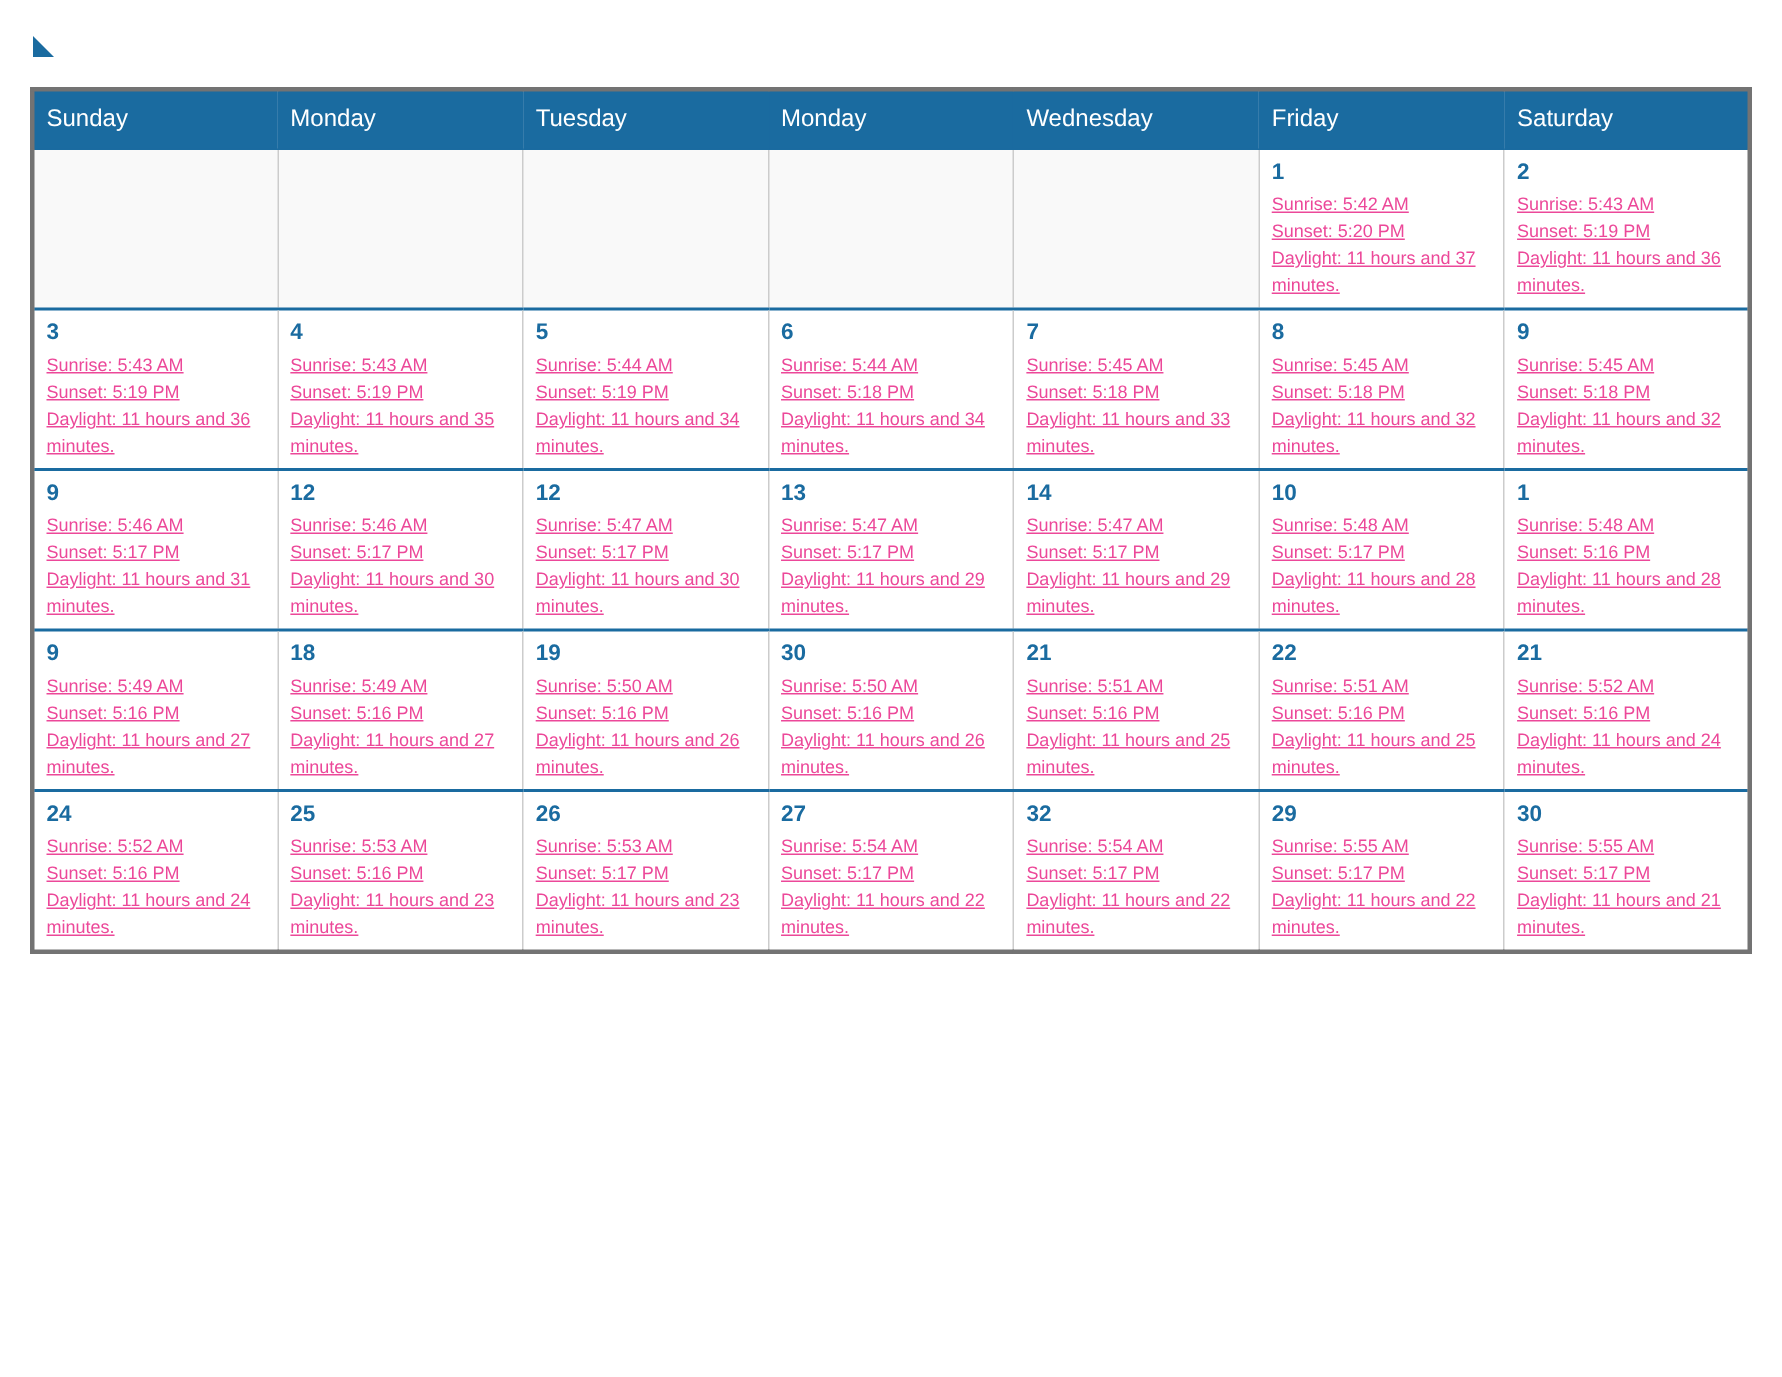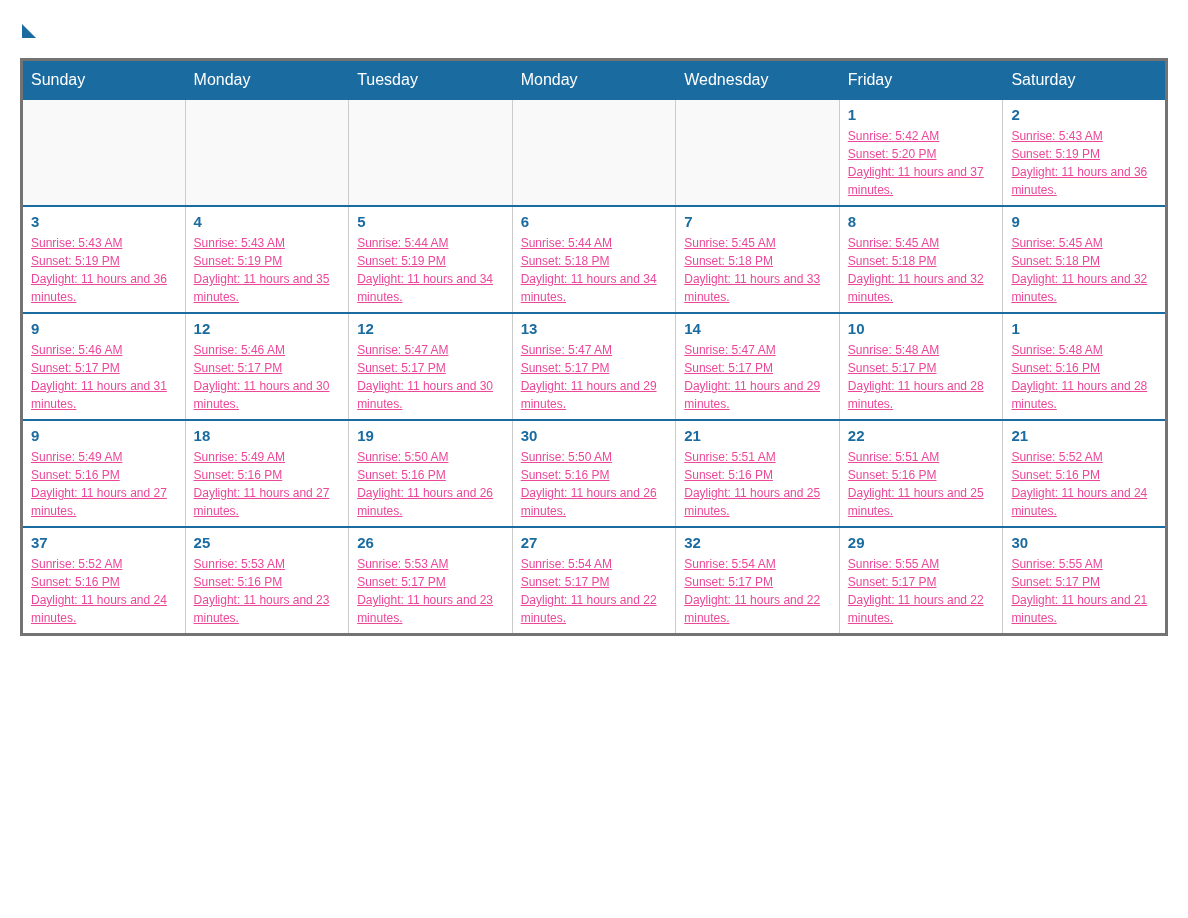--- a/index.html
+++ b/index.html
@@ -233,21 +233,21 @@
           <span class="day-number">22</span>
           <div class="day-info">Sunrise: 5:51 AM<br>Sunset: 5:16 PM<br>Daylight: 11 hours and 25 minutes.</div>
         </td>
         <td>
           <span class="day-number">21</span>
           <div class="day-info">Sunrise: 5:52 AM<br>Sunset: 5:16 PM<br>Daylight: 11 hours and 24 minutes.</div>
         </td>
       </tr>
       <tr class="row-divider">
         <td>
-          <span class="day-number">37</span>
+          <span class="day-number">24</span>
           <div class="day-info">Sunrise: 5:52 AM<br>Sunset: 5:16 PM<br>Daylight: 11 hours and 24 minutes.</div>
         </td>
         <td>
           <span class="day-number">25</span>
           <div class="day-info">Sunrise: 5:53 AM<br>Sunset: 5:16 PM<br>Daylight: 11 hours and 23 minutes.</div>
         </td>
         <td>
           <span class="day-number">26</span>
           <div class="day-info">Sunrise: 5:53 AM<br>Sunset: 5:17 PM<br>Daylight: 11 hours and 23 minutes.</div>
         </td>

